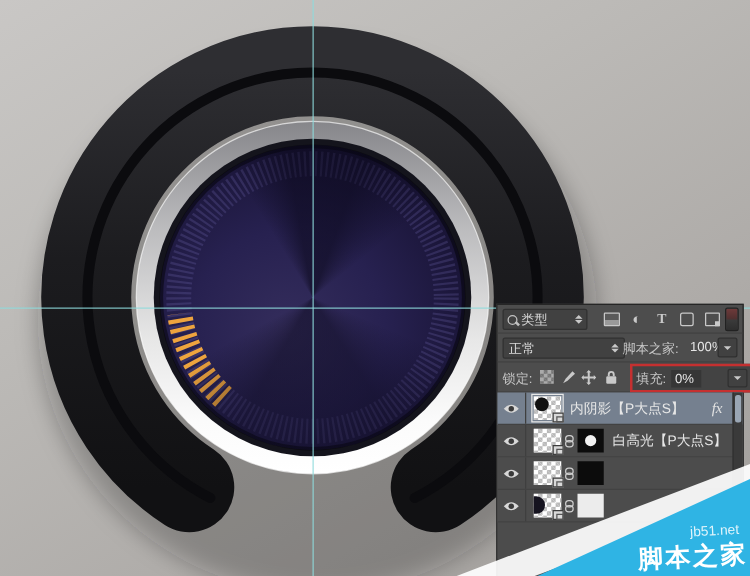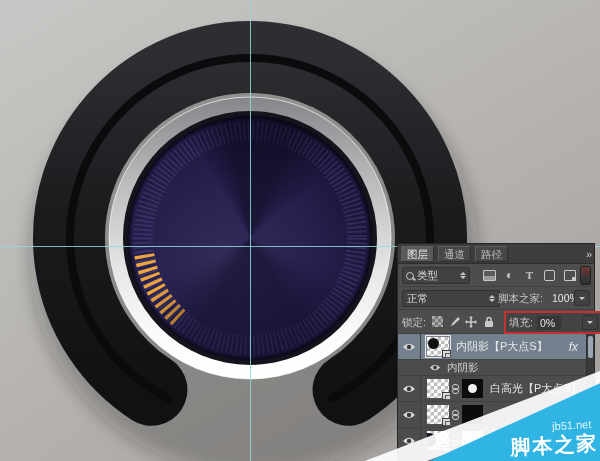--- a/index.html
+++ b/index.html
@@ -92,21 +92,21 @@
   .badge:after{content:"";position:absolute;left:1.5px;top:1.5px;width:4px;height:3px;border:1px solid #555;}
   .chain{width:9px;flex:none;margin:0 2px;display:flex;flex-direction:column;align-items:center;}
   .chain i{width:7px;height:6px;border:1.5px solid #cfcfcf;border-radius:3px;box-sizing:border-box;}
   .chain i + i{margin-top:-2px;}
   .mask{width:21px;height:19px;flex:none;position:relative;}
   .mask.black{background:#0c0c0c;}
   .mask.white{background:#ececec;}
   .mask .dot{position:absolute;left:50%;top:50%;width:9px;height:9px;margin:-4.5px 0 0 -4.5px;border-radius:50%;background:#f2f2f2;}
   .lname{margin-left:7px;font-size:11px;color:#e6e6e6;white-space:nowrap;overflow:hidden;}
   .lrow.sub .lname{font-size:10.5px;color:#d2d2d2;margin-left:5px;}
-  .fx{margin-left:auto;margin-right:16px;font-family:Liberation Sans, sans-serif;font-style:italic;
+  .fx{margin-left:auto;margin-right:16px;font-family:Liberation Serif, serif;font-style:italic;
     font-size:12px;color:#e2e2e2;}
   .sbar{position:absolute;right:0;top:0;width:7px;height:133px;background:#3a3a3a;border-left:1px solid #313131;}
   .sthumb{position:absolute;left:1px;top:2px;width:5px;height:22px;background:#9aa6b4;border-radius:2px;}
   .indent1{width:14px;flex:none;}
   .indent2{width:30px;flex:none;}
 
   
   .wm-band{position:absolute;left:360px;top:360px;width:240px;height:101px;background:rgba(255,255,255,.92);
     clip-path:polygon(2% 100%,100% 11%,100% 37%,28% 100%);}
   .wm-tri{position:absolute;left:360px;top:360px;width:240px;height:101px;background:#2fb4e4;
@@ -163,26 +163,20 @@
       <circle cx="250" cy="238" r="121" fill="none" stroke="rgba(0,0,0,0.45)" stroke-width="3"></circle>
     </g>
   </svg>
 
   <div class="dial-sheen"></div>
   <div class="guide guide-v"></div>
   <div class="guide guide-h"></div>
 
   <div class="panel">
 
-    <div class="tabbar">
-      <span class="tab active">图层</span>
-      <span class="tab">通道</span>
-      <span class="tab">路径</span>
-      <span class="collapse">»</span>
-    </div>
 
     <div class="row filter">
       <div class="kindbox">
         <span class="lens"></span>
         <span class="kind-label">类型</span>
         <span class="updn">
             <i class="tu"></i>
             <i class="td"></i>
           </span>
       </div>
@@ -256,30 +250,20 @@
         </span>
         <span class="thumb checker sel">
             <i class="blob1"></i>
             <i class="badge"></i>
           </span>
         <span class="lname">内阴影【P大点S】</span>
         <span class="fx">fx</span>
       </div>
 
 
-      <div class="lrow sub">
-        <span class="indent2"></span>
-        <span class="eyecell">
-          <svg width="12" height="9" viewBox="0 0 14 10">
-              <path d="M1 5 Q7 -1.5 13 5 Q7 11.5 1 5 Z" fill="#d0d0d0"></path>
-              <circle cx="7" cy="5" r="2.2" fill="#3a3a3a"></circle>
-            </svg>
-        </span>
-        <span class="lname">内阴影</span>
-      </div>
 
       <div class="lrow main">
         <span class="eyecell">
           <svg width="14" height="10" viewBox="0 0 14 10">
               <path d="M1 5 Q7 -1.5 13 5 Q7 11.5 1 5 Z" fill="#d8d8d8"></path>
               <circle cx="7" cy="5" r="2.2" fill="#3a3a3a"></circle>
             </svg>
         </span>
         <span class="thumb checker">
             <i class="badge"></i>

